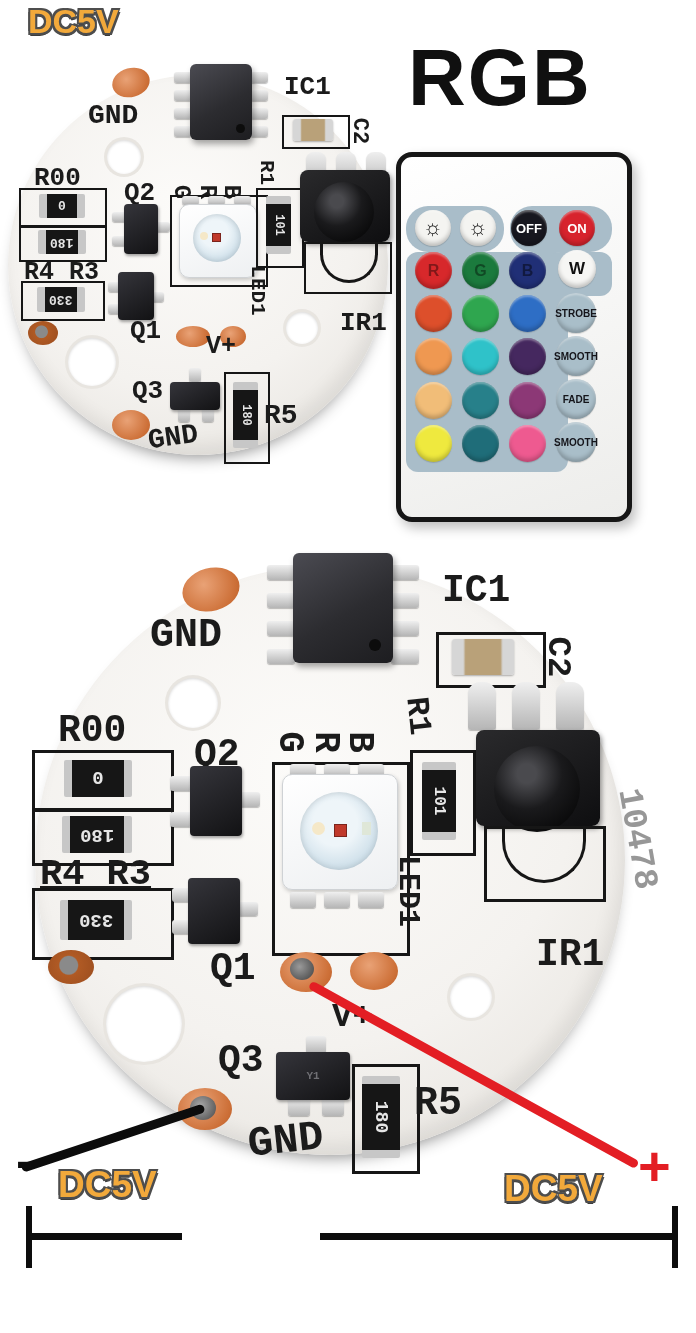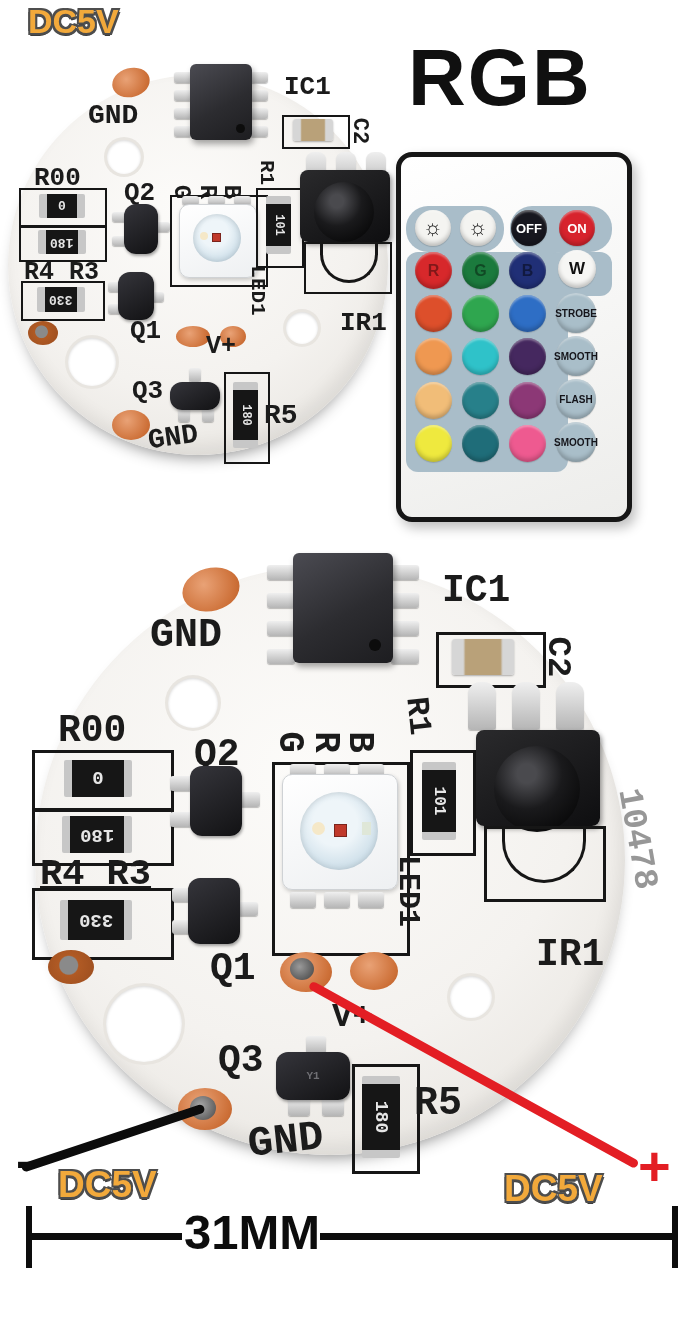--- a/index.html
+++ b/index.html
@@ -11,21 +11,21 @@
        box-shadow:0 10px 16px -8px rgba(0,0,0,.45), inset -5px -9px 18px rgba(0,0,0,.07);}
   .silk{position:absolute;font-family:"Liberation Mono",monospace;font-weight:bold;color:#1b1b1b;white-space:nowrap;line-height:1;}
   .box{position:absolute;border:2px solid #161616;}
   .b3{border-width:3px;}
   .hole{position:absolute;background:#fff;border-radius:50%;box-shadow:0 0 0 3px #e8e5e0, inset 0 1px 3px rgba(0,0,0,.15);}
   .padc{position:absolute;border-radius:50%;background:radial-gradient(circle at 40% 35%, #e9a276, #cd7038 70%, #b85c28);}
   .padc.dark{background:radial-gradient(circle at 45% 45%, #8a8a8a 0 28%, #b05a24 32%, #9a4c1e);}
   .pin{position:absolute;background:linear-gradient(180deg,#efefef,#b5b5b5);border-radius:3px;box-shadow:0 1px 1px rgba(0,0,0,.25);}
   .chip{position:absolute;background:linear-gradient(150deg,#4b4b52 0%,#2c2c30 55%,#1d1d20 100%);border-radius:6px;box-shadow:2px 4px 6px rgba(0,0,0,.35);}
   .chipdot{position:absolute;width:9px;height:9px;border-radius:50%;background:#0c0c0c;}
-  .tr{position:absolute;background:linear-gradient(150deg,#35353b,#121214);border-radius:12px;box-shadow:1px 2px 3px rgba(0,0,0,.35);}
+  .tr{position:absolute;background:linear-gradient(150deg,#35353b,#121214);border-radius:4px;box-shadow:1px 2px 3px rgba(0,0,0,.35);}
   .trmark{position:absolute;inset:0;display:flex;align-items:center;justify-content:center;color:#6f6f74;font:bold 11px "Liberation Mono",monospace;}
   .res{position:absolute;background:#161616;color:#e6e6e6;display:flex;align-items:center;justify-content:center;
        font-family:"Liberation Mono",monospace;font-weight:bold;box-sizing:border-box;
        border-left:8px solid #c7c7c7;border-right:8px solid #c7c7c7;border-radius:2px;}
   .res.v{border-left:0;border-right:0;border-top:8px solid #c7c7c7;border-bottom:8px solid #c7c7c7;}
   .flip{transform:rotate(180deg);}
   .rot90{transform:rotate(90deg);}
   .cap{position:absolute;background:linear-gradient(90deg,#d6d6d6 0 18%,#b9a179 22% 78%,#d6d6d6 82% 100%);border-radius:3px;box-shadow:0 1px 2px rgba(0,0,0,.3);}
   .ledbody{position:absolute;background:linear-gradient(160deg,#ffffff,#eef0f2);border:1px solid #cfd2d5;border-radius:10px;box-shadow:1px 2px 4px rgba(0,0,0,.2);}
   .leddome{position:absolute;border-radius:50%;background:radial-gradient(circle at 45% 40%, #eef5f9 0 35%, #cfe0ea 70%, #b9cdd9);box-shadow:inset 0 0 6px rgba(0,0,0,.15);}
@@ -180,21 +180,21 @@
   <div class="rbtn" style="left: 556px; top: 293px; width: 40px; height: 40px; font-size: 10px; color: rgb(20, 20, 26); background: rgb(169, 190, 201);">STROBE</div>
 
   <div class="rbtn" style="left: 415px; top: 338px; width: 37px; height: 37px; background: rgb(239, 152, 81);"></div>
   <div class="rbtn" style="left: 462px; top: 338px; width: 37px; height: 37px; background: rgb(47, 194, 201);"></div>
   <div class="rbtn" style="left: 509px; top: 338px; width: 37px; height: 37px; background: rgb(69, 40, 95);"></div>
   <div class="rbtn" style="left: 556px; top: 336px; width: 40px; height: 40px; font-size: 10px; color: rgb(20, 20, 26); background: rgb(169, 190, 201);">SMOOTH</div>
 
   <div class="rbtn" style="left: 415px; top: 382px; width: 37px; height: 37px; background: rgb(241, 189, 120);"></div>
   <div class="rbtn" style="left: 462px; top: 382px; width: 37px; height: 37px; background: rgb(39, 128, 138);"></div>
   <div class="rbtn" style="left: 509px; top: 382px; width: 37px; height: 37px; background: rgb(140, 56, 118);"></div>
-  <div class="rbtn" style="left: 556px; top: 379px; width: 40px; height: 40px; font-size: 10px; color: rgb(20, 20, 26); background: rgb(169, 190, 201);">FLASH</div>
+  <div class="rbtn" style="left: 556px; top: 379px; width: 40px; height: 40px; font-size: 10px; color: rgb(20, 20, 26); background: rgb(169, 190, 201);">FADE</div>
 
   <div class="rbtn" style="left: 415px; top: 425px; width: 37px; height: 37px; background: rgb(239, 233, 62);"></div>
   <div class="rbtn" style="left: 462px; top: 425px; width: 37px; height: 37px; background: rgb(31, 109, 121);"></div>
   <div class="rbtn" style="left: 509px; top: 425px; width: 37px; height: 37px; background: rgb(238, 90, 144);"></div>
   <div class="rbtn" style="left: 556px; top: 422px; width: 40px; height: 40px; font-size: 10px; color: rgb(20, 20, 26); background: rgb(169, 190, 201);">SMOOTH</div>
 
   <div class="pcb" style="left:35px;top:565px;width:590px;height:590px;"></div>
 
   <div class="padc" style="left:182px;top:568px;width:58px;height:43px;transform:rotate(-15deg);"></div>
   <div class="silk" style="left:150px;top:616px;font-size:40px;">GND</div>
@@ -308,16 +308,15 @@
 
   <div class="abs" style="left:16px;top:1134px;font-size:52px;font-weight:bold;color:#0d0d0d;line-height:1;">-</div>
   <div class="orange-label" style="left:58px;top:1164px;font-size:37px;">DC5V</div>
   <div class="orange-label" style="left:504px;top:1168px;font-size:37px;">DC5V</div>
   <div class="abs" style="left:638px;top:1138px;font-size:56px;font-weight:bold;color:#e31e24;line-height:1;">+</div>
 
   <div class="tick" style="left:26px;top:1206px;width:6px;height:62px;"></div>
   <div class="tick" style="left:672px;top:1206px;width:6px;height:62px;"></div>
   <div class="tick" style="left:30px;top:1233px;width:152px;height:7px;"></div>
   <div class="tick" style="left:320px;top:1233px;width:354px;height:7px;"></div>
-  <div class="abs" style="left:184px;top:1208px;font-size:49px;font-weight:bold;color:#0d0d0d;line-height:1;">31MM</div>
 
 
 </div>
 
 </body></html>

